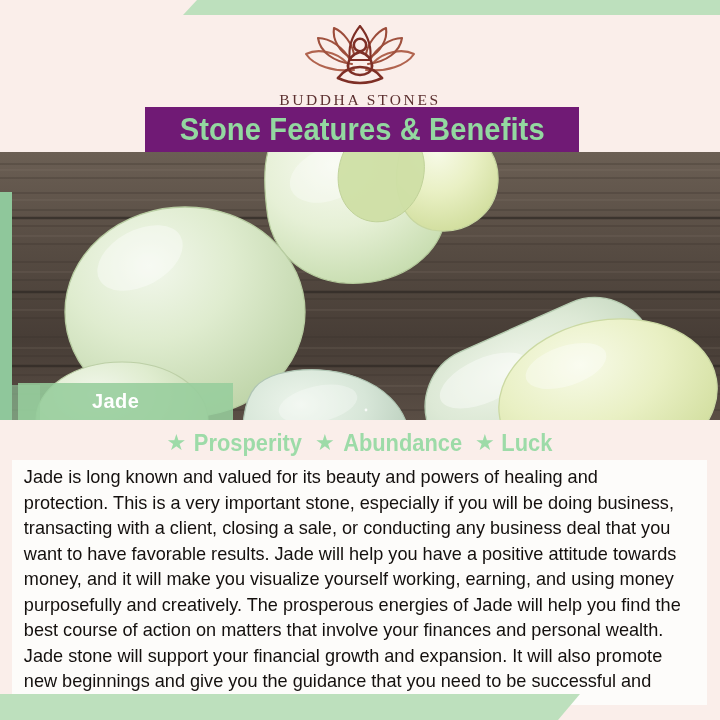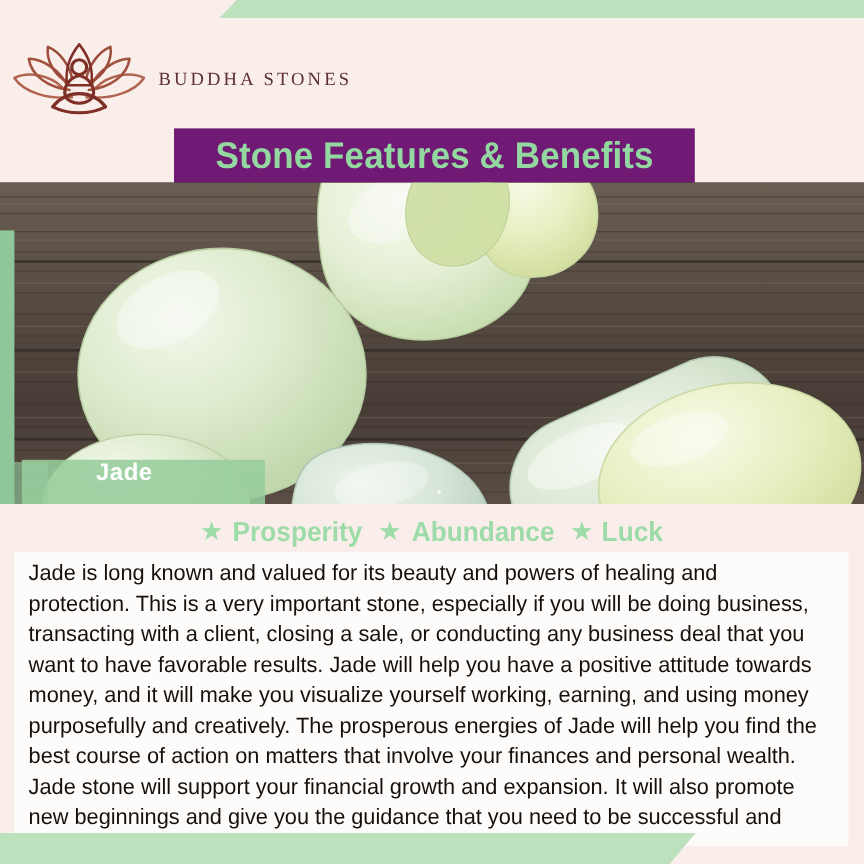--- a/index.html
+++ b/index.html
@@ -37,24 +37,24 @@
     left: 0;
     top: 15px;
     width: 720px;
     height: 137px;
     background: #faeeea;
   }
 
   .logo-wrap {
     position: absolute;
     left: 0;
-    top: 16px;
+    top: 5px;
     width: 720px;
     display: flex;
-    flex-direction: row;
+    flex-direction: column;
     align-items: center;
   }
 
   .logo-mark {
     width: 132px;
     height: 68px;
     display: block;
   }
 
   .logo-text {
@@ -126,20 +126,22 @@
   
   .jade-band {
     position: absolute;
     left: 18px;
     top: 383px;
     width: 203px;
     height: 37px;
     background: rgba(150, 205, 156, 0.88);
     clip-path: polygon(0 0, 100% 0, 100% 100%, 0 100%);
     display: flex;
+    align-items: center;
+    padding-left: 12px;
   }
 
   .jade-label {
     margin-left: 62px;
     font-family: "Liberation Sans", sans-serif;
     font-weight: bold;
     font-size: 20px;
     color: #ffffff;
     letter-spacing: 0.4px;
   }

